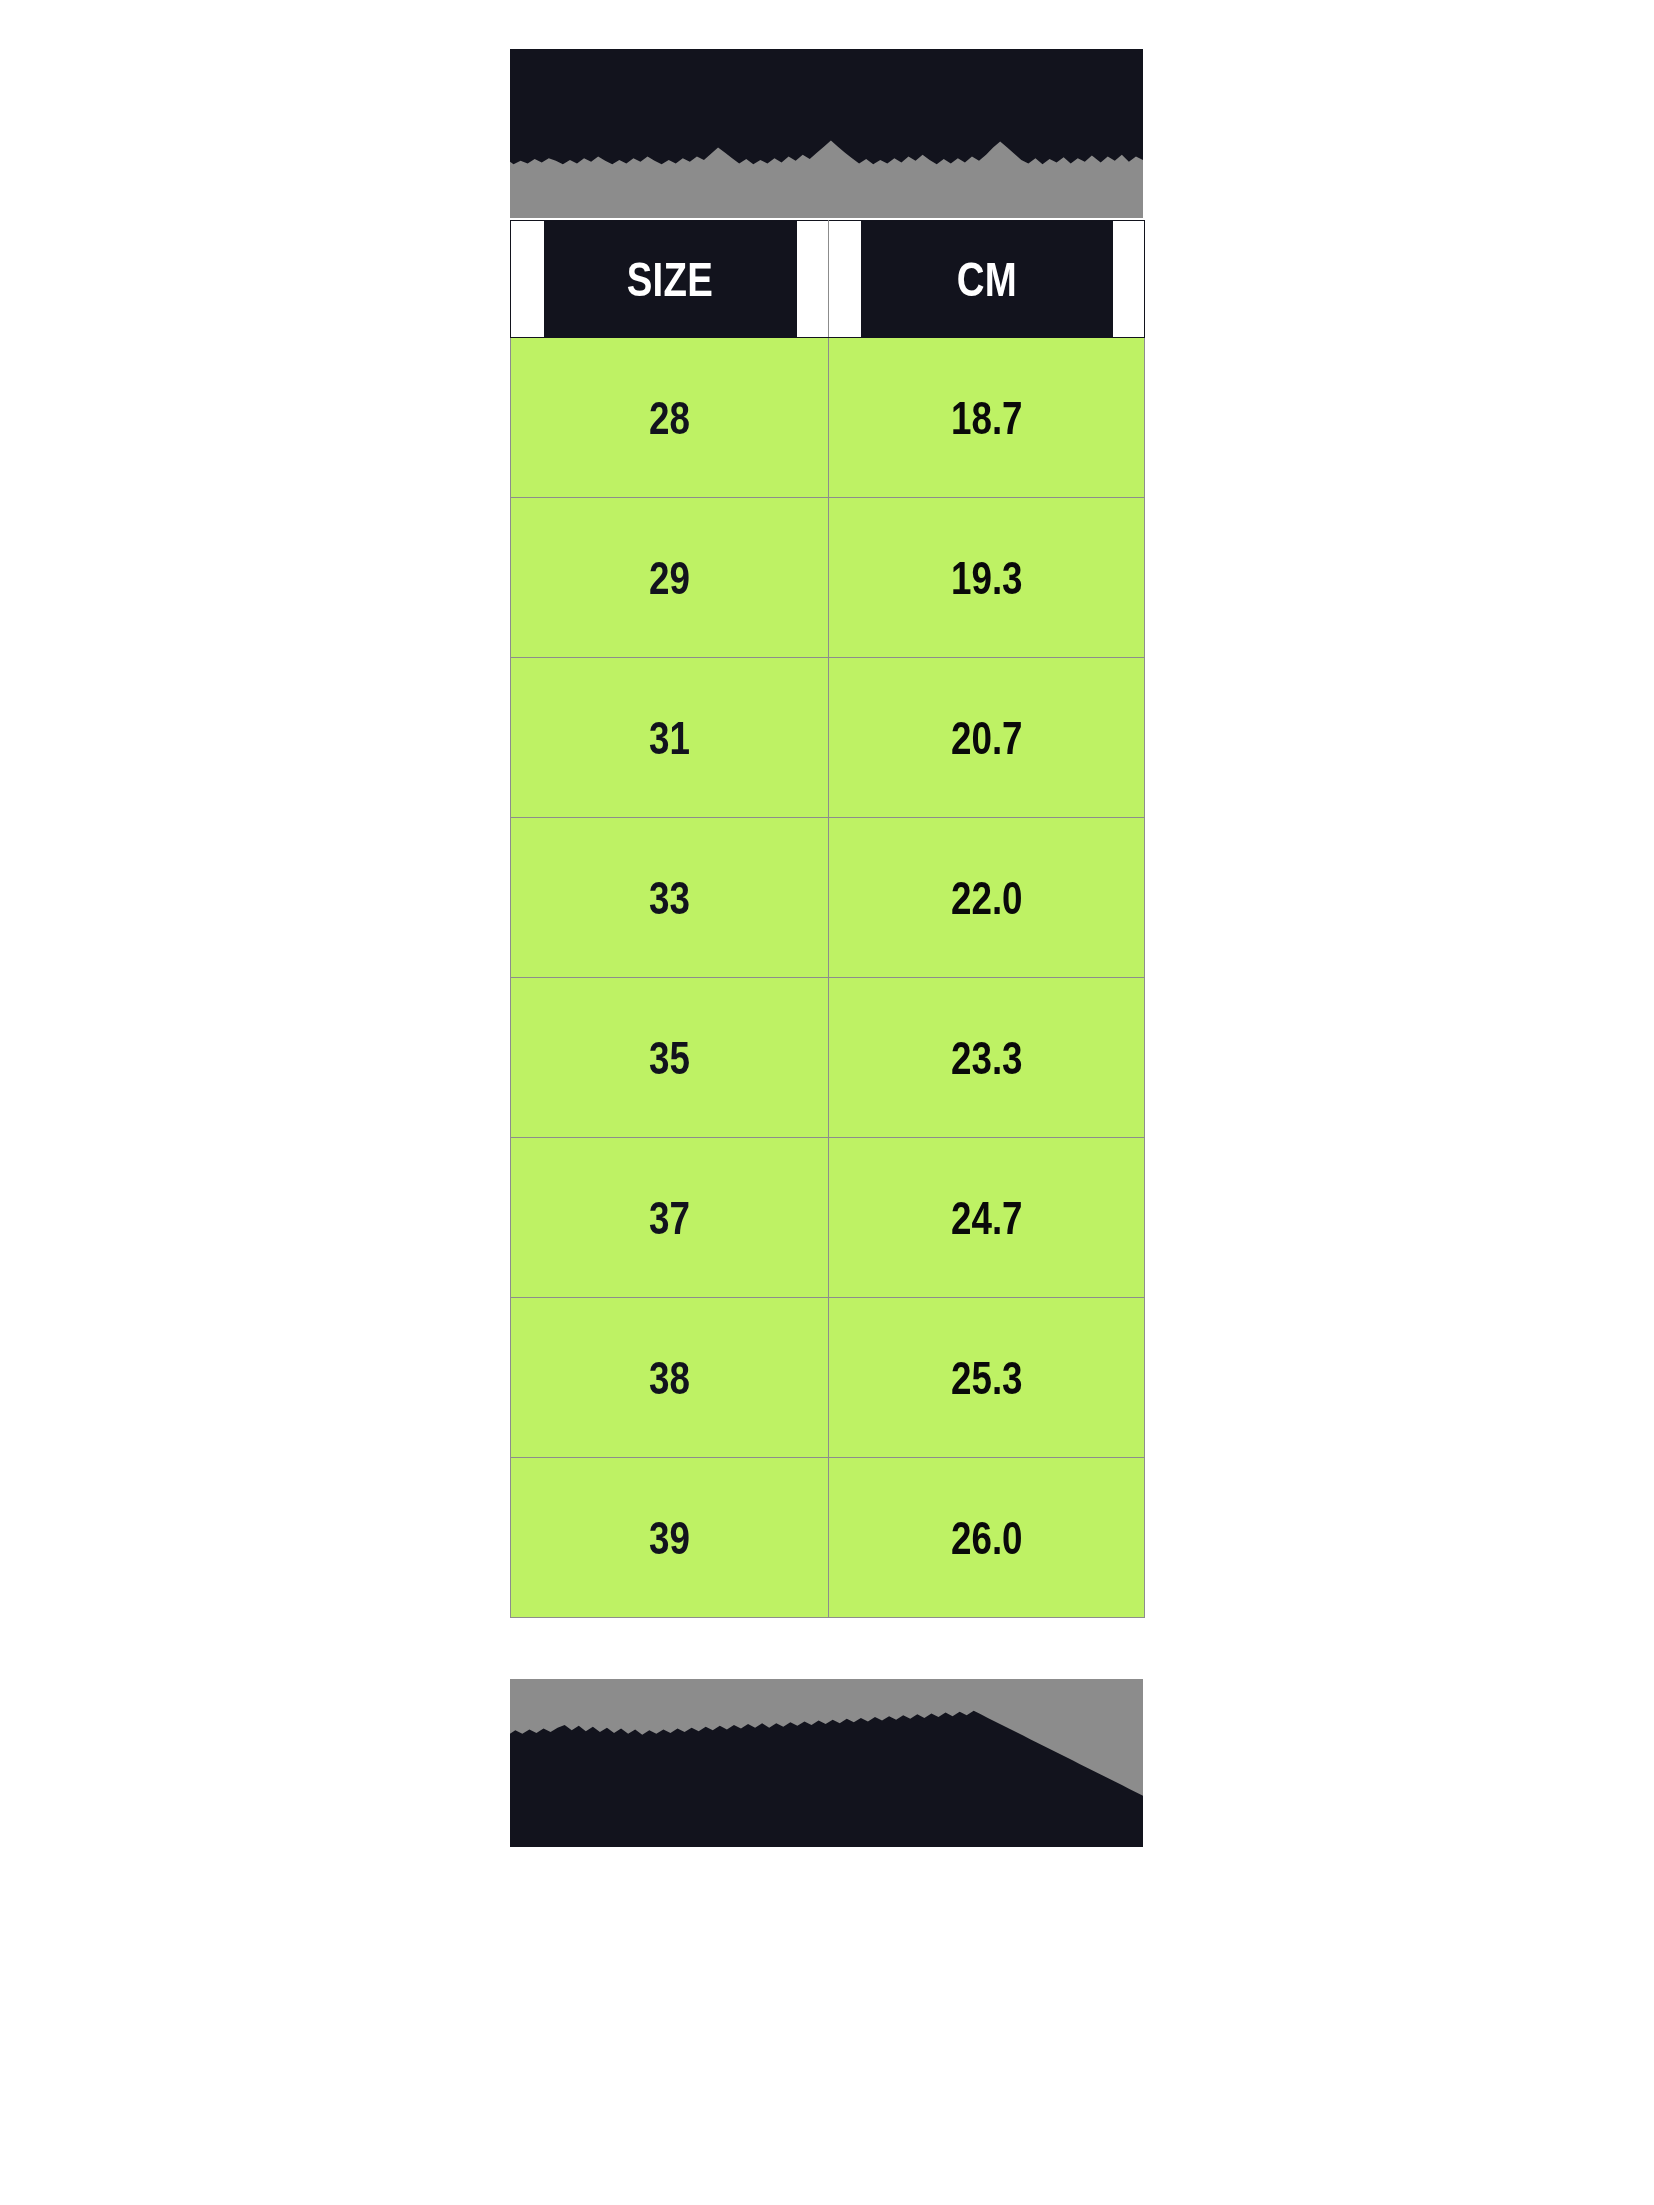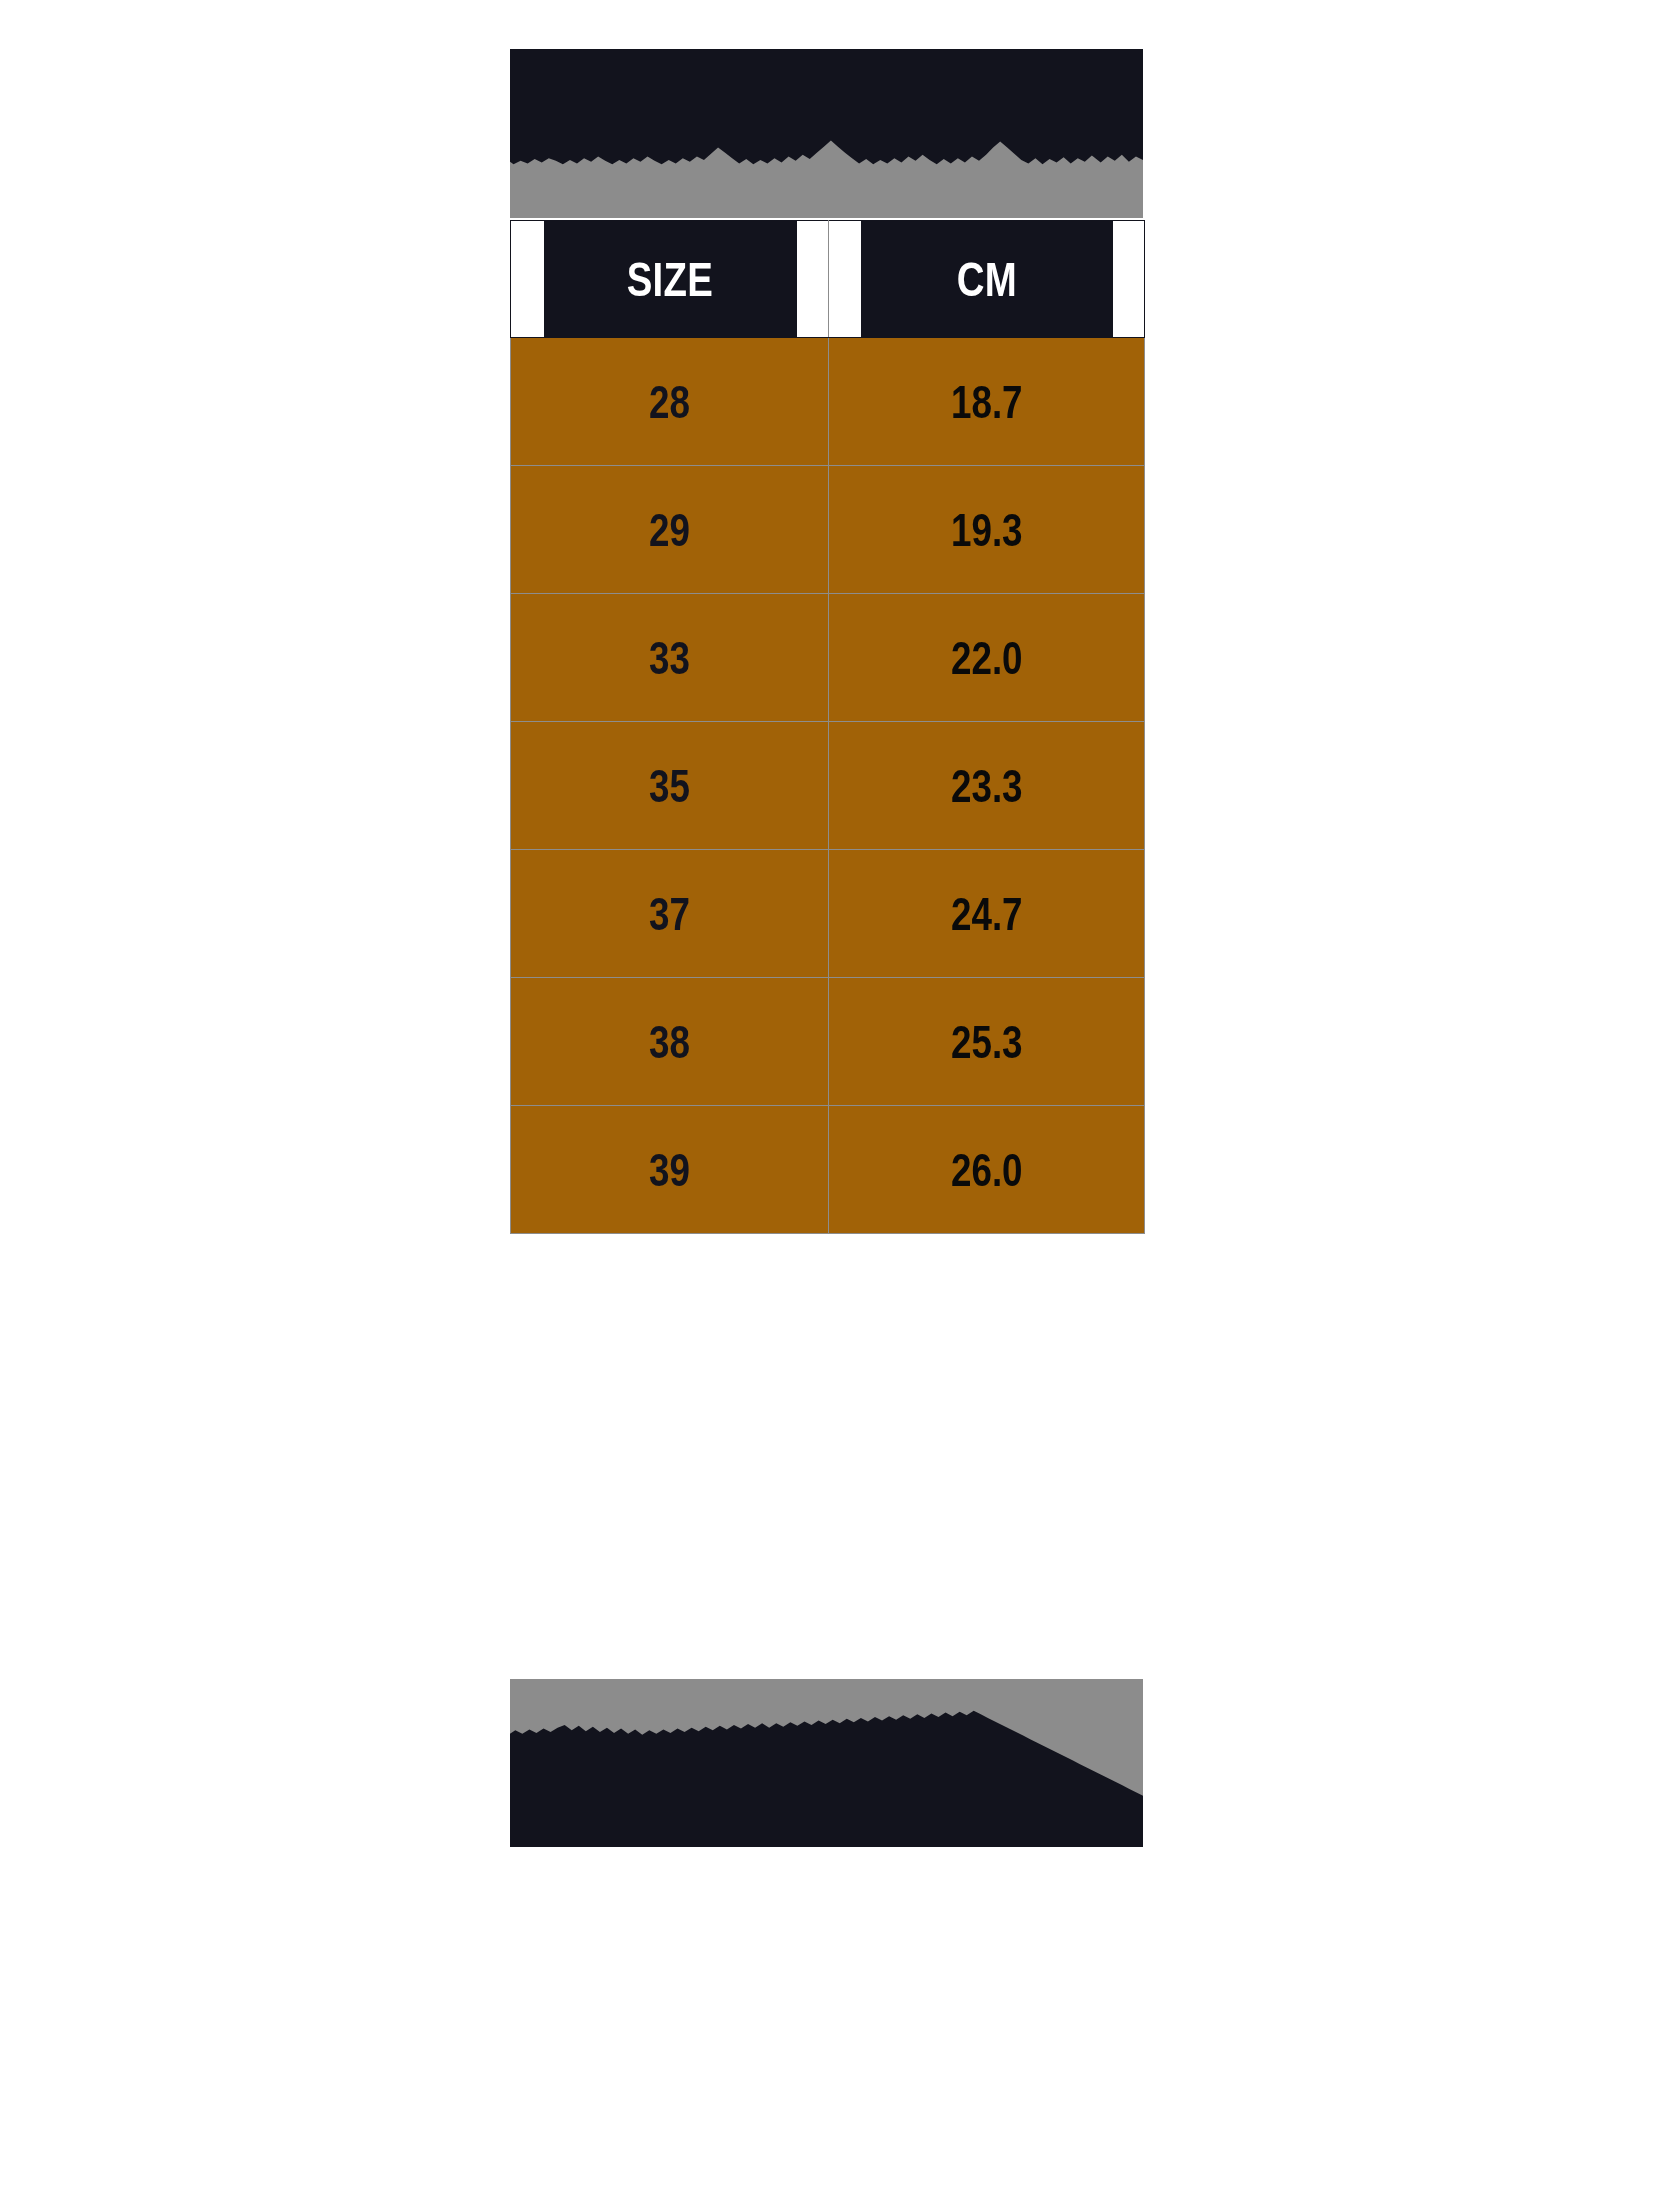--- a/index.html
+++ b/index.html
@@ -71,29 +71,29 @@
     letter-spacing: 0.4px;
     text-align: center;
     vertical-align: middle;
     border: 0.9px solid #12131d;
     padding: 0;
     transform: scaleX(0.80);
   }
   .size-table thead th:first-child { border-right: 1.8px solid #8c8c8c; }
 
   .size-table tbody td {
-    background: #a16207;
+    background: #bef264;
     color: #12131d;
     height: 127px;
     font-size: 46px;
     font-weight: 700;
     text-align: center;
     vertical-align: middle;
     border: 1.3px solid #8d8d8d;
-    padding: 0;
+    padding: 16px;
   }
   .size-table tbody td span {
     display: inline-block;
     transform: scaleX(0.80);
   }
   .size-table tbody td.cm-cell { color: #0a0a0a; }
 
   
   .deco-bottom {
     position: absolute;
@@ -157,20 +157,24 @@
     <tbody>
       <tr>
         <td class="size-cell"><span>28</span></td>
         <td class="cm-cell"><span>18.7</span></td>
       </tr>
       <tr>
         <td class="size-cell"><span>29</span></td>
         <td class="cm-cell"><span>19.3</span></td>
       </tr>
       <tr>
+        <td class="size-cell"><span>31</span></td>
+        <td class="cm-cell"><span>20.7</span></td>
+      </tr>
+      <tr>
         <td class="size-cell"><span>33</span></td>
         <td class="cm-cell"><span>22.0</span></td>
       </tr>
       <tr>
         <td class="size-cell"><span>35</span></td>
         <td class="cm-cell"><span>23.3</span></td>
       </tr>
       <tr>
         <td class="size-cell"><span>37</span></td>
         <td class="cm-cell"><span>24.7</span></td>

